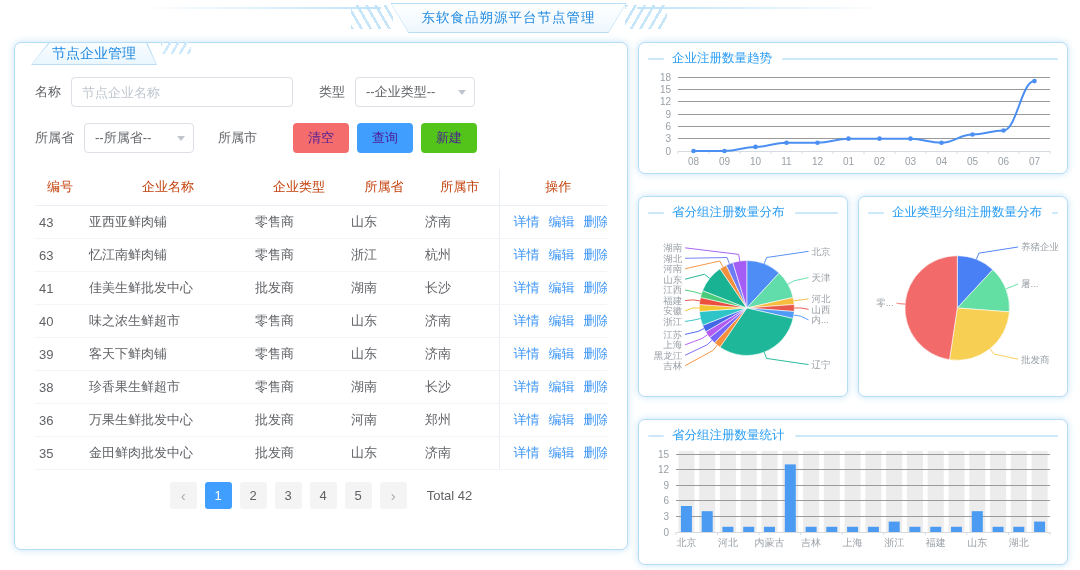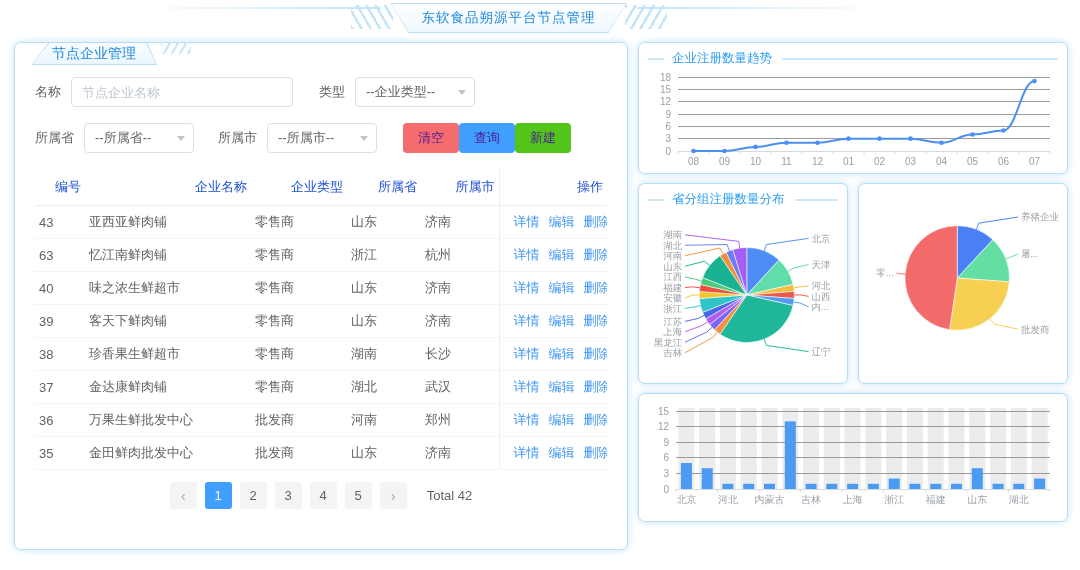--- a/index.html
+++ b/index.html
@@ -39,42 +39,42 @@
   .frow{display:flex;align-items:center;margin-bottom:16px;font-size:13px;color:#606266}
   .frow label{margin-right:10px}
   .ipt{width:200px;height:28px;border:1px solid #dcdfe6;border-radius:4px;padding:0 10px;font-size:13px;
        color:#a21caf;outline:none;font-family:inherit}
   .ipt::placeholder{color:#bfc6cf}
   .sel{height:30px;border:1px solid #dcdfe6;border-radius:4px;display:flex;align-items:center;
        justify-content:space-between;padding:0 8px 0 10px;font-size:13px;color:#606266;cursor:pointer;
        background:#fff;box-sizing:border-box}
   .caret{width:0;height:0;border:4px solid transparent;border-top:5px solid #c0c4cc;margin-top:5px}
   .w120{width:120px}.w110{width:110px}
-  .ml26{margin-left:26px}.ml24{margin-left:24px}.ml12{margin-left:0}
+  .ml26{margin-left:26px}.ml24{margin-left:24px}.ml12{margin-left:8px}
   .btn{height:30px;padding:0 15px;border:none;border-radius:4px;color:#4c1d95;font-size:13px;cursor:pointer;font-family:inherit}
   .btn.danger{background:#f56c6c}.btn.primary{background:#409eff}.btn.success{background:#52c41a}
 
   
   .tbl{width:calc(100% - 40px);margin:4px 20px 0;border-collapse:collapse;font-size:13px;color:#606266;table-layout:fixed}
-  .tbl th{text-align:right;font-weight:normal;color:#1d4ed8;padding:9px 4px;border-bottom:1px solid #ebeef5;white-space:nowrap}
+  .tbl th{text-align:center;font-weight:normal;color:#c2410c;padding:9px 4px;border-bottom:1px solid #ebeef5;white-space:nowrap}
   .tbl td{padding:7px 4px;border-bottom:1px solid #f2f4f7;white-space:nowrap;overflow:hidden}
   .sep{border-left:1px solid #ebeef5;padding-left:14px !important}
   .actions a{color:#3f97f6;margin-right:9px;text-decoration:none;cursor:pointer}
 
   
   .pagination{display:flex;align-items:center;justify-content:center;gap:8px;margin-top:12px;font-size:13px;color:#606266}
   .pg{min-width:27px;height:27px;border:none;border-radius:3px;background:#f4f4f5;color:#606266;font-size:13px;
       display:inline-flex;align-items:center;justify-content:center;cursor:pointer;font-family:inherit;padding:0 6px}
   .pg.arrow{color:#a8abb2;font-size:15px}
   .pg.active{background:#409eff;color:#fff}
   .pages{display:inline-flex;gap:8px}
   .total{margin-left:12px}
 
   
-  .right{width:430px;display:flex;flex-direction:column;gap:9px}
+  .right{width:430px;display:flex;flex-direction:column;gap:22px}
   .cpanel{border:1px solid #b5ddf6;border-radius:7px;box-shadow:0 0 7px rgba(125,190,238,.45);
           padding:7px 9px 2px;background:#fff;box-sizing:border-box}
   .ctitle{display:flex;align-items:center;font-size:12.5px;color:#2a9df4;white-space:nowrap}
   .ctitle::before{content:"";width:16px;height:2px;background:#cde7fa;margin-right:8px;border-radius:1px}
   .ctitle::after{content:"";flex:1;height:2px;background:#cde7fa;margin-left:10px;border-radius:1px}
   .pies{display:flex;gap:10px}
   .pie-panel{width:210px}
   svg{display:block}
   svg text{font-family:"Liberation Sans","DejaVu Sans",sans-serif}
 </style>
@@ -111,24 +111,20 @@
             <i class="caret"></i>
           </div>
         </div>
         <div class="frow">
           <label>所属省</label>
           <div class="sel w110">
             <span>--所属省--</span>
             <i class="caret"></i>
           </div>
           <label class="ml24">所属市</label>
-          <div class="sel w110">
-            <span>--所属市--</span>
-            <i class="caret"></i>
-          </div>
           <button class="btn danger ml26">清空</button>
           <button class="btn primary ml12">查询</button>
           <button class="btn success ml12">新建</button>
         </div>
       </div>
 
       <table class="tbl">
         <colgroup>
           <col style="width:50px">
             <col style="width:166px">
@@ -158,20 +154,28 @@
             </tr>
             <tr>
               <td>63</td>
               <td>忆江南鲜肉铺</td>
               <td>零售商</td>
               <td>浙江</td>
               <td>杭州</td>
               <td class="sep actions"><a>详情</a><a>编辑</a><a>删除</a></td>
             </tr>
             <tr>
+              <td>41</td>
+              <td>佳美生鲜批发中心</td>
+              <td>批发商</td>
+              <td>湖南</td>
+              <td>长沙</td>
+              <td class="sep actions"><a>详情</a><a>编辑</a><a>删除</a></td>
+            </tr>
+            <tr>
               <td>40</td>
               <td>味之浓生鲜超市</td>
               <td>零售商</td>
               <td>山东</td>
               <td>济南</td>
               <td class="sep actions"><a>详情</a><a>编辑</a><a>删除</a></td>
             </tr>
             <tr>
               <td>39</td>
               <td>客天下鲜肉铺</td>
@@ -179,28 +183,20 @@
               <td>山东</td>
               <td>济南</td>
               <td class="sep actions"><a>详情</a><a>编辑</a><a>删除</a></td>
             </tr>
             <tr>
               <td>38</td>
               <td>珍香果生鲜超市</td>
               <td>零售商</td>
               <td>湖南</td>
               <td>长沙</td>
-              <td class="sep actions"><a>详情</a><a>编辑</a><a>删除</a></td>
-            </tr>
-            <tr>
-              <td>37</td>
-              <td>金达康鲜肉铺</td>
-              <td>零售商</td>
-              <td>湖北</td>
-              <td>武汉</td>
               <td class="sep actions"><a>详情</a><a>编辑</a><a>删除</a></td>
             </tr>
             <tr>
               <td>36</td>
               <td>万果生鲜批发中心</td>
               <td>批发商</td>
               <td>河南</td>
               <td>郑州</td>
               <td class="sep actions"><a>详情</a><a>编辑</a><a>删除</a></td>
             </tr>
@@ -343,38 +339,40 @@
               <text x="172" y="80.96129496472483" text-anchor="start" fill="#9aa0a6" font-size="10">河北</text>
               <polyline points="154.0,87.0 161.0,87.0 169.0,88.5" fill="none" stroke="#e9594b" stroke-width="1"></polyline>
               <text x="172" y="91.96129496472483" text-anchor="start" fill="#9aa0a6" font-size="10">山西</text>
               <polyline points="153.4,94.5 160.4,95.5 169.0,99.5" fill="none" stroke="#4f9bf5" stroke-width="1"></polyline>
               <text x="172" y="102.96129496472483" text-anchor="start" fill="#9aa0a6" font-size="10">内...</text>
               <polyline points="122.3,133.5 124.8,140.1 169.0,146.6" fill="none" stroke="#1fb79a" stroke-width="1"></polyline>
               <text x="172" y="150.0759199132291" text-anchor="start" fill="#9aa0a6" font-size="10">辽宁</text>
             </svg>
         </section>
         <section class="cpanel pie-panel">
+          <div class="ctitle">企业类型分组注册数量分布</div>
           <svg id="type-pie" width="190" height="173" viewBox="0 0 200 173">
               <path d="M94,87 L94.0,32.0 A55,55 0 0 1 131.4,46.7 Z" fill="#4a80f5" stroke="#fff" stroke-width="0.6"></path>
               <path d="M94,87 L131.4,46.7 A55,55 0 0 1 148.8,91.1 Z" fill="#63dfa4" stroke="#fff" stroke-width="0.6"></path>
               <path d="M94,87 L148.8,91.1 A55,55 0 0 1 85.8,141.4 Z" fill="#f7cf52" stroke="#fff" stroke-width="0.6"></path>
               <path d="M94,87 L85.8,141.4 A55,55 0 0 1 94.0,32.0 Z" fill="#f26a6a" stroke="#fff" stroke-width="0.6"></path>
               <polyline points="39.2,82.9 32.2,82.4 30.0,81.8" fill="none" stroke="#f26a6a" stroke-width="1"></polyline>
               <text x="27" y="85.34362354253672" text-anchor="end" fill="#9aa0a6" font-size="10">零...</text>
               <polyline points="114.1,35.8 116.7,29.3 158.0,22.8" fill="none" stroke="#4a80f5" stroke-width="1"></polyline>
               <text x="161" y="26.2697113435499" text-anchor="start" fill="#9aa0a6" font-size="10">养猪企业</text>
               <polyline points="145.2,66.9 151.7,64.3 158.0,61.8" fill="none" stroke="#63dfa4" stroke-width="1"></polyline>
               <text x="161" y="65.29146931871875" text-anchor="start" fill="#9aa0a6" font-size="10">屠...</text>
               <polyline points="128.3,130.0 132.7,135.5 158.0,140.9" fill="none" stroke="#f7cf52" stroke-width="1"></polyline>
               <text x="161" y="144.44637229029405" text-anchor="start" fill="#9aa0a6" font-size="10">批发商</text>
             </svg>
         </section>
       </div>
 
       <section class="cpanel">
+        <div class="ctitle">省分组注册数量统计</div>
         <svg id="province-bar" width="410" height="118" viewBox="0 0 410 118">
             <rect x="30.4" y="7" width="16" height="81" fill="#ececec"></rect>
             <rect x="51.2" y="7" width="16" height="81" fill="#ececec"></rect>
             <rect x="71.9" y="7" width="16" height="81" fill="#ececec"></rect>
             <rect x="92.7" y="7" width="16" height="81" fill="#ececec"></rect>
             <rect x="113.5" y="7" width="16" height="81" fill="#ececec"></rect>
             <rect x="134.3" y="7" width="16" height="81" fill="#ececec"></rect>
             <rect x="155.1" y="7" width="16" height="81" fill="#ececec"></rect>
             <rect x="175.8" y="7" width="16" height="81" fill="#ececec"></rect>
             <rect x="196.6" y="7" width="16" height="81" fill="#ececec"></rect>

